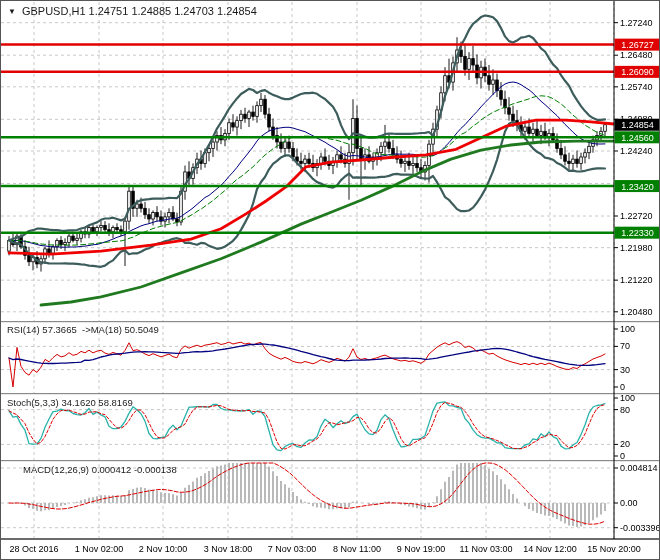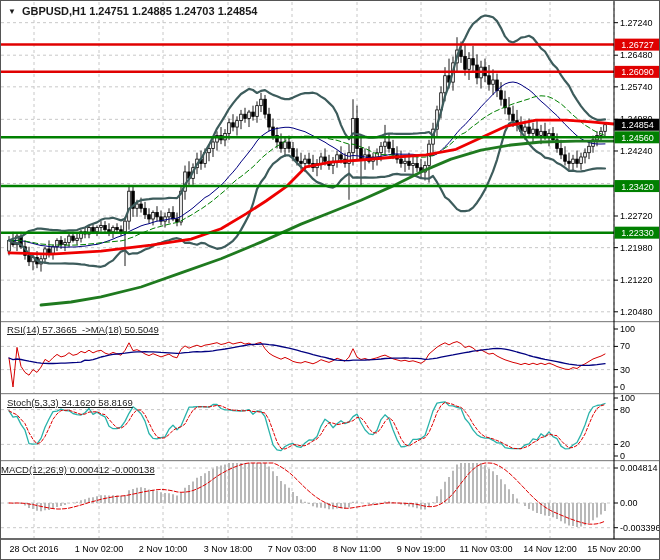--- a/index.html
+++ b/index.html
@@ -1,24 +1,24 @@
 <!DOCTYPE html>
 <html><head>
 <meta charset="utf-8">
 <style>
   html,body{margin:0;padding:0;background:#fff;}
   #app{position:relative;width:660px;height:560px;background:#fff;border:1px solid #555;
        box-sizing:border-box;overflow:hidden;font-family:"Liberation Sans",sans-serif;}
   svg{position:absolute;left:0;top:0;}
   svg text{font-family:"Liberation Sans",sans-serif;}
   .ovl{position:absolute;color:#111;white-space:pre;pointer-events:none;}
-  #title{left:7px;top:4px;font-size:11px;font-weight:bold;color:#1a1a1a;}
+  #title{left:7px;top:4px;font-size:11px;font-weight:normal;color:#1a1a1a;}
   #title .dd{display:inline-block;font-size:8px;margin-right:6px;vertical-align:1px;pointer-events:auto;cursor:pointer;}
-  .panelbl{font-size:9.5px;color:#1c1c1c;text-decoration:underline;}
-  #rsilbl{left:6px;top:323px;} #stolbl{left:6px;top:396px;} #maclbl{left:0;top:463px;text-align:center;}
+  .panelbl{font-size:9.5px;color:#1c1c1c;}
+  #rsilbl{left:6px;top:323px;} #stolbl{left:6px;top:396px;} #maclbl{left:22px;top:463px;text-align:center;}
 </style>
 </head>
 <body>
 
 <div id="app">
   <svg id="cv" width="660" height="560">
       <defs>
         <clipPath id="cmain">
           <rect x="0" y="0" width="613" height="321"></rect>
         </clipPath>

